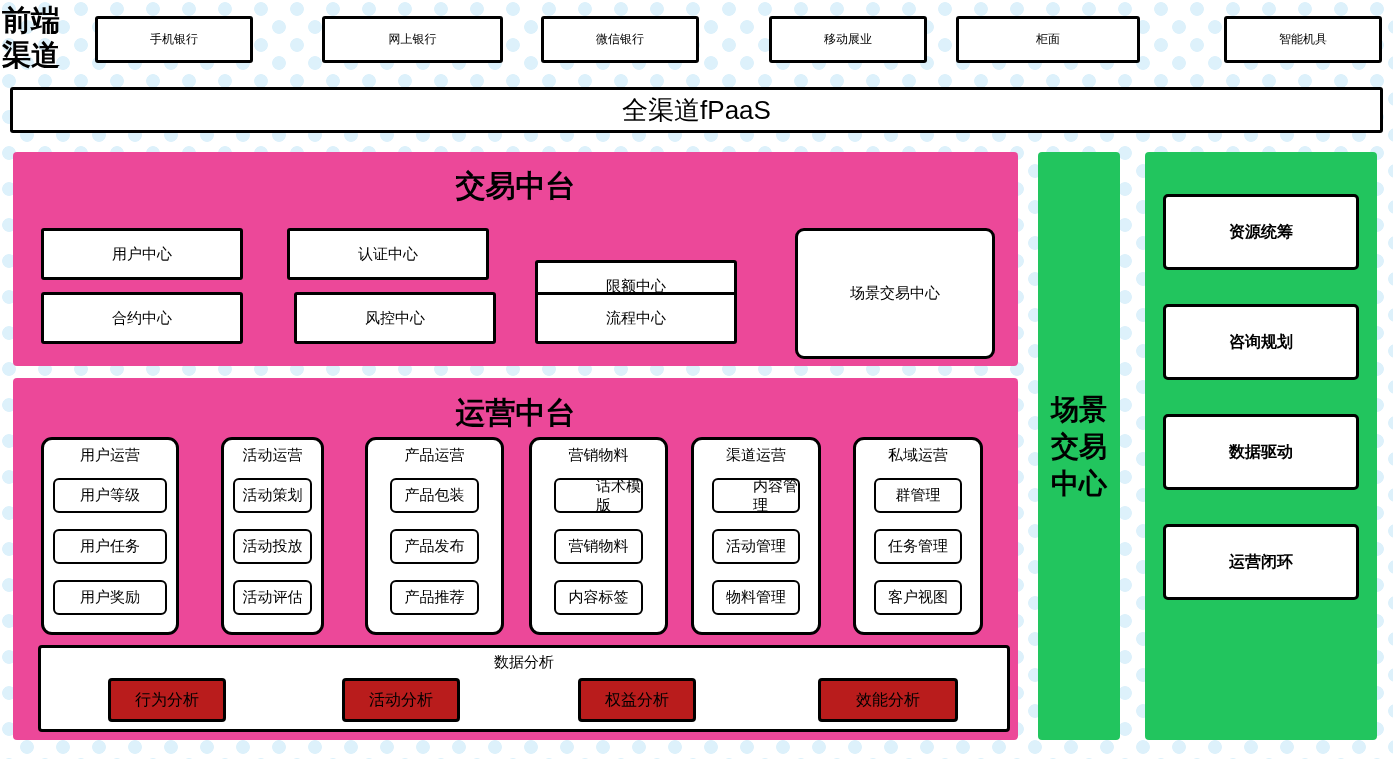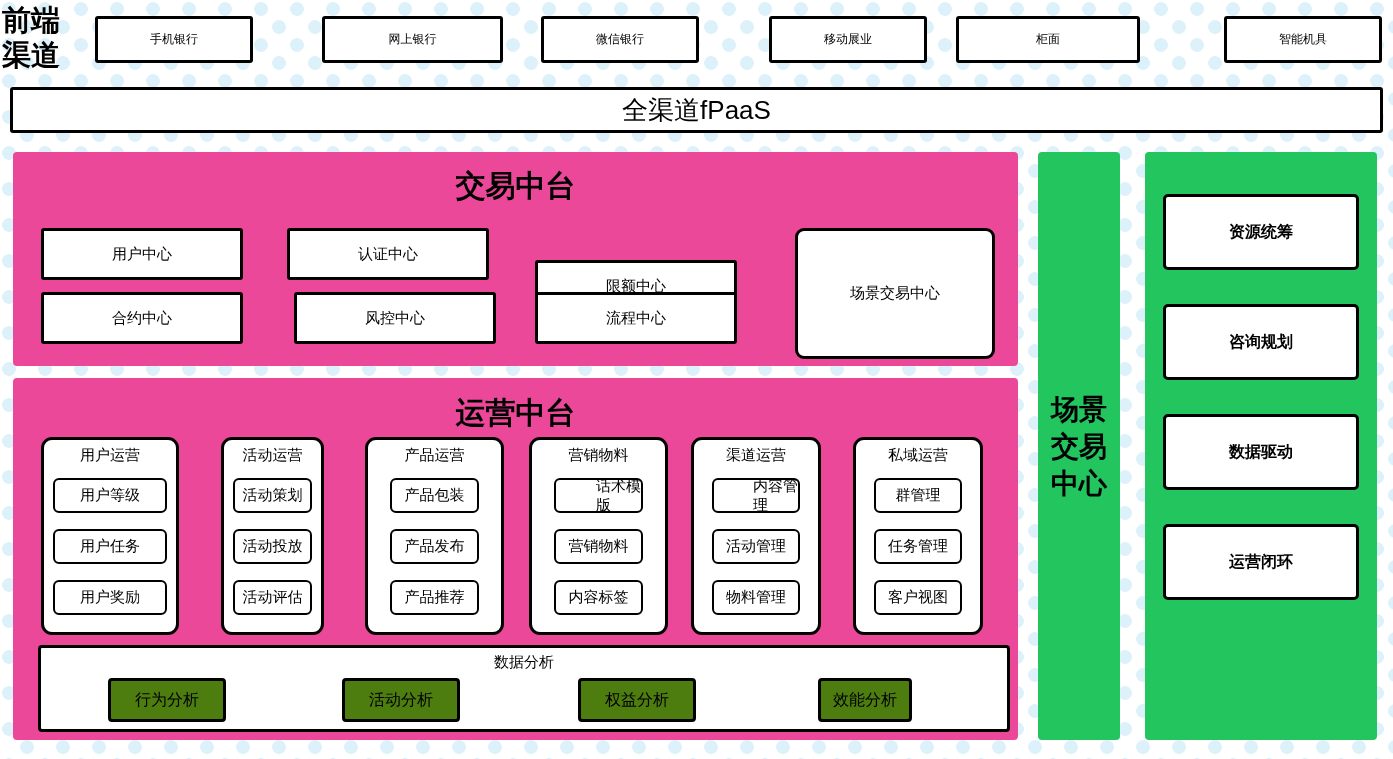--- a/index.html
+++ b/index.html
@@ -104,21 +104,21 @@
   #da-box{
     left:38px;top:645px;width:972px;height:87px;
     background:#fff;border:3px solid #000;border-radius:4px;
     box-sizing:border-box;
   }
   #da-title{
     position:absolute;left:0;top:5px;width:100%;text-align:center;font-size:15px;
   }
   .da-item{
     position:absolute;top:30px;height:44px;
-    background:#4d7c0f;border:3px solid #000;border-radius:4px;
+    background:#b91c1c;border:3px solid #000;border-radius:4px;
     display:flex;align-items:center;justify-content:center;
     font-size:16px;box-sizing:border-box;
   }
 
   
   .svc{
     left:18px;width:196px;height:76px;
     background:#fff;border:3px solid #000;border-radius:5px;
     display:flex;align-items:center;justify-content:center;
     font-size:16px;font-weight:bold;box-sizing:border-box;
@@ -232,21 +232,21 @@
     <div class="ops-item" style="top:38px;left:18px;right:18px;">群管理</div>
     <div class="ops-item" style="top:89px;left:18px;right:18px;">任务管理</div>
     <div class="ops-item" style="top:140px;left:18px;right:18px;">客户视图</div>
   </div>
 
   <div class="abs" id="da-box">
     <div id="da-title">数据分析</div>
     <div class="da-item" style="left:67px;width:118px;">行为分析</div>
     <div class="da-item" style="left:301px;width:118px;">活动分析</div>
     <div class="da-item" style="left:537px;width:118px;">权益分析</div>
-    <div class="da-item" style="left:777px;width:94px;">效能分析</div>
+    <div class="da-item" style="left:777px;width:140px;">效能分析</div>
   </div>
 
   <div class="abs lightblue" style="left:1038px;top:152px;width:82px;height:588px;">
     <div id="pei-text">场景交易中心</div>
   </div>
 
   <div class="abs lightblue" style="left:1145px;top:152px;width:232px;height:588px;">
     <div class="abs svc" style="top:42px;">资源统筹</div>
     <div class="abs svc" style="top:152px;">咨询规划</div>
     <div class="abs svc" style="top:262px;">数据驱动</div>

